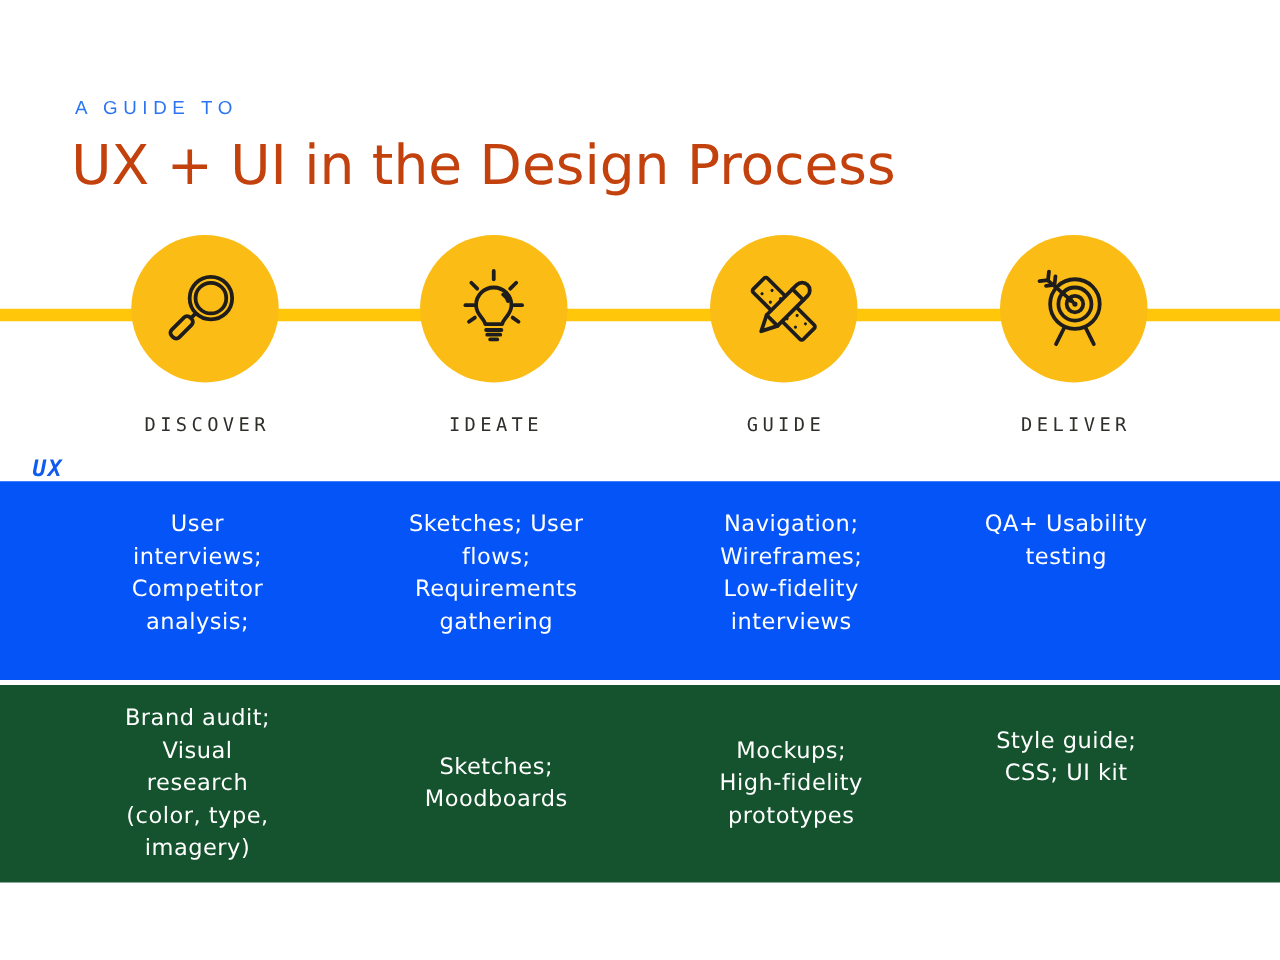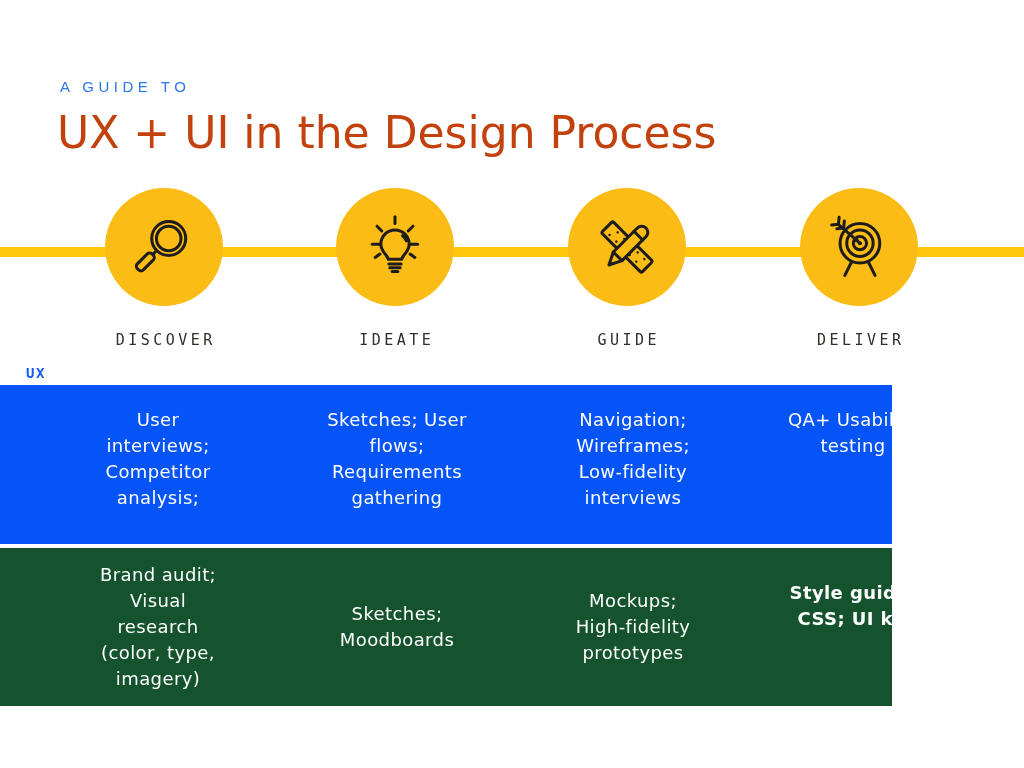--- a/index.html
+++ b/index.html
@@ -34,37 +34,37 @@
     position:absolute;top:143px;left:50%;transform:translateX(-50%);
     font-family:"DejaVu Sans Mono",monospace;
     font-size:15px;font-weight:500;letter-spacing:3.5px;padding-left:3.5px;
     color:#302E2A;white-space:nowrap;text-align:right;
   }
 
   
   .row-label{
     position:absolute;left:26px;
     font-family:"DejaVu Sans Mono",monospace;
-    font-size:14px;font-weight:700;letter-spacing:1.5px;white-space:nowrap;
+    font-size:18px;font-weight:700;letter-spacing:1.5px;white-space:nowrap;font-style:italic;
   }
   .row-label.ux{top:365px;color:#0F5BF0;}
   .row-label.ui{top:554px;color:#14532d;}
 
   
-  .band{position:absolute;left:0;width:892px;}
+  .band{position:absolute;left:0;width:1024px;}
   .band.ux{top:385px;height:159px;background:#0554F8;}
   .band.ui{top:548px;height:158px;background:#14532d;}
   .band-col{
     position:absolute;width:250px;text-align:center;color:#FFFFFF;
     font-family:"DejaVu Sans",sans-serif;
     font-size:18px;line-height:26px;letter-spacing:0.4px;white-space:pre-line;
   }
   .band.ux .band-col{top:22px;}
   .band.ui .band-col{top:50%;transform:translateY(-50%);}
-  .band.ui .band-col.top-aligned{top:32px;transform:none;font-weight:bold;}
+  .band.ui .band-col.top-aligned{top:32px;transform:none;}
   .c1{left:33px;}.c2{left:272px;text-align:center;}.c3{left:508px;}.c4{left:728px;text-align:center;}
 
   .icon-stroke{fill:none;stroke:#1F1D1B;stroke-width:3.2;stroke-linecap:round;stroke-linejoin:round;}
   .icon-fill{fill:#1F1D1B;stroke:none;}
   .icon-body{fill:#FABC15;stroke:#1F1D1B;stroke-width:3.2;stroke-linecap:round;stroke-linejoin:round;}
 </style>
 </head>
 <body>
 
 <div class="stage">

